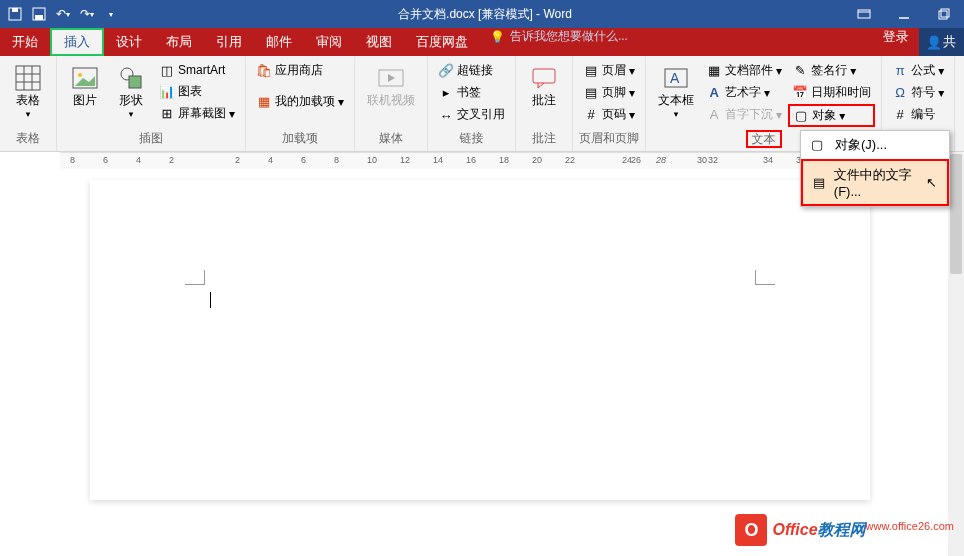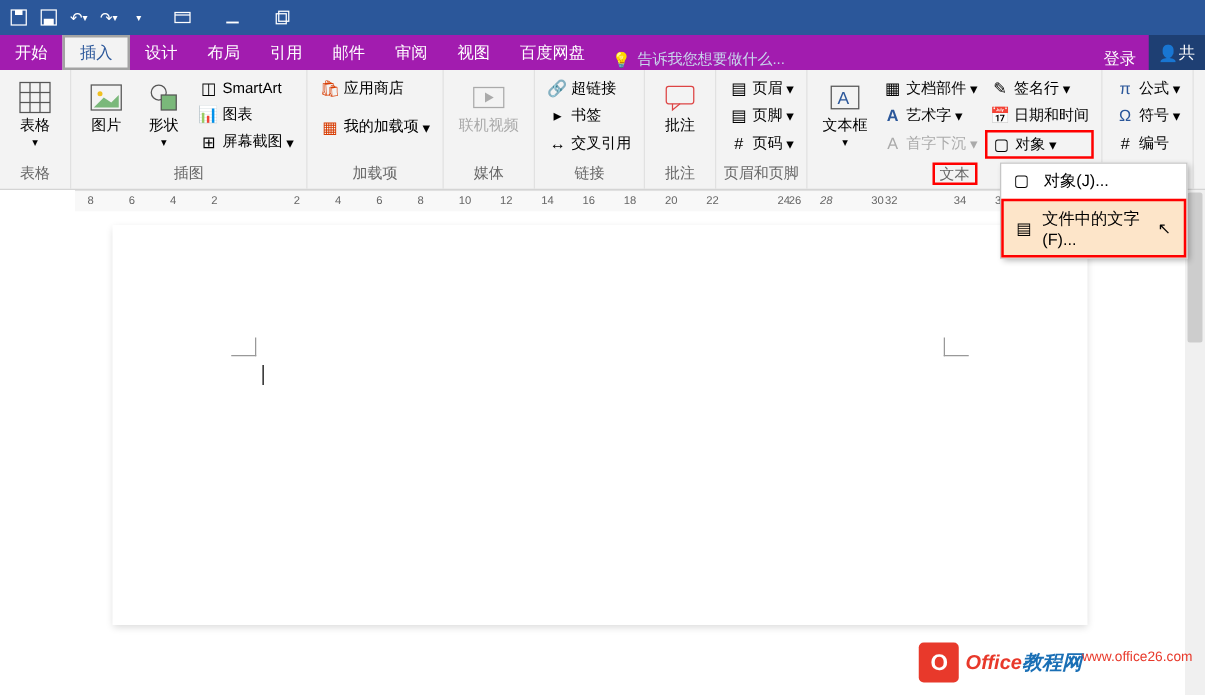--- a/index.html
+++ b/index.html
@@ -5,23 +5,23 @@
     * { margin: 0; padding: 0; box-sizing: border-box; font-family: "Microsoft YaHei", sans-serif; }
     body { width: 964px; height: 556px; background: #fff; overflow: hidden; position: relative; }
     
     .titlebar { height: 28px; background: #2b579a; color: #fff; display: flex; align-items: center; font-size: 12px; }
     .qat { display: flex; align-items: center; gap: 2px; padding: 0 4px; }
     .qat-btn { width: 22px; height: 22px; display: flex; align-items: center; justify-content: center; color: #fff; cursor: pointer; }
     .title-center { flex: 1; text-align: center; }
     .title-right { display: flex; align-items: center; }
     .win-btn { width: 40px; height: 28px; display: flex; align-items: center; justify-content: center; color: #fff; }
     
-    .menubar { height: 28px; background: #a21caf; color: #fff; display: flex; align-items: flex-end; font-size: 13px; }
+    .menubar { height: 28px; background: #b91c1c; color: #fff; display: flex; align-items: flex-start; font-size: 13px; }
     .menu-tab { padding: 0 12px; height: 28px; display: flex; align-items: center; cursor: pointer; }
-    .menu-tab.active { background: #f3f3f3; color: #2b579a; border: 2px solid #a3a3a3; }
+    .menu-tab.active { background: #f3f3f3; color: #2b579a; border: 2px solid #22c55e; }
     .menu-spacer { flex: 1; }
     .tellme { display: flex; align-items: center; color: #c8d6ec; font-size: 12px; padding: 0 10px; }
     .login { padding: 0 10px; }
     .share { background: #1e3f73; padding: 0 8px; height: 28px; display: flex; align-items: center; }
     
     .ribbon { height: 96px; background: #f3f3f3; display: flex; border-bottom: 1px solid #d4d4d4; font-size: 12px; }
     .group { border-right: 1px solid #e1e1e1; display: flex; flex-direction: column; padding: 2px 4px; }
     .group-body { flex: 1; display: flex; align-items: flex-start; gap: 2px; padding: 2px; }
     .group-label { text-align: center; color: #666; font-size: 12px; padding: 2px 0; }
     .big-btn { display: flex; flex-direction: column; align-items: center; justify-content: center; padding: 2px 6px; cursor: pointer; min-width: 40px; }
@@ -76,20 +76,21 @@
     <div class="qat-btn">
         <svg width="14" height="14">
           <rect x="1" y="1" width="12" height="12" fill="none" stroke="#fff"></rect>
           <rect x="3" y="8" width="8" height="5" fill="#fff"></rect>
         </svg>
       </div>
     <div class="qat-btn">↶<span style="font-size:8px">▾</span></div>
     <div class="qat-btn">↷<span style="font-size:8px">▾</span></div>
     <div class="qat-btn" style="font-size:8px">▾</div>
   </div>
+  <div class="title-center">合并文档.docx [兼容模式] - Word</div>
   <div class="title-right">
     <div class="win-btn">
         <svg width="14" height="10">
           <rect x="1" y="1" width="12" height="8" fill="none" stroke="#fff"></rect>
           <line x1="1" y1="3" x2="13" y2="3" stroke="#fff"></line>
         </svg>
       </div>
     <div class="win-btn">
         <svg width="12" height="12">
           <line x1="1" y1="10" x2="11" y2="10" stroke="#fff" stroke-width="1.5"></line>

